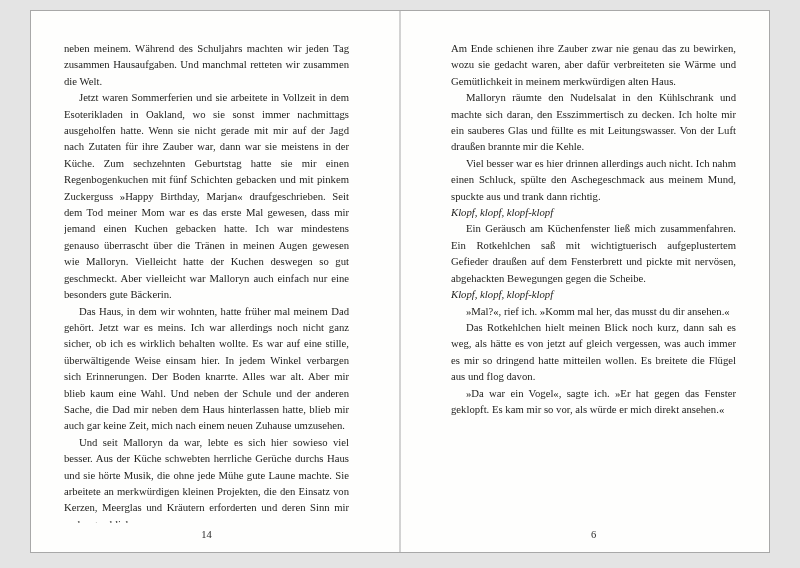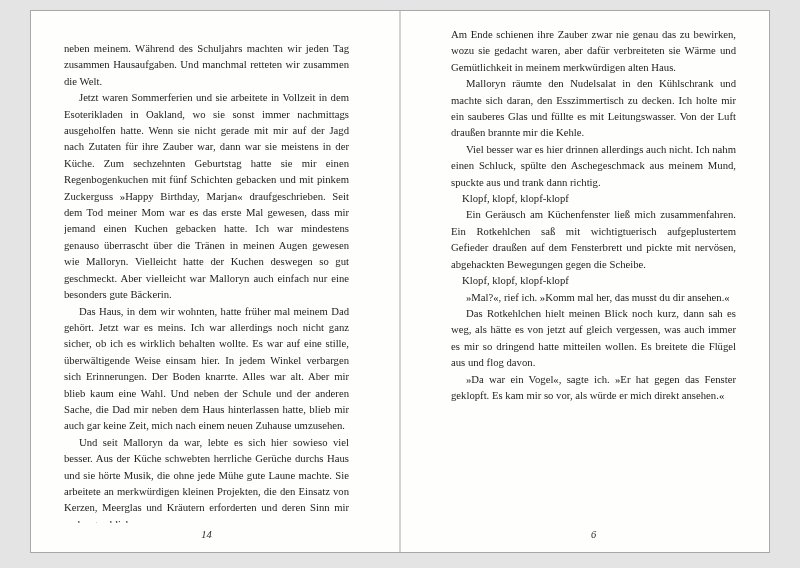--- a/index.html
+++ b/index.html
@@ -29,21 +29,21 @@
   }
   .page {
     flex: 1 1 0;
     box-sizing: border-box;
     display: flex;
     flex-direction: column;
     background: #fefefd;
     min-width: 0;
   }
   .page-left  { padding: 29px 50px 8px 33px; }
-  .page-right { padding: 15px 33px 8px 50px; }
+  .page-right { padding: 29px 33px 8px 50px; }
   .gutter {
     width: 2px;
     flex: 0 0 2px;
     background: linear-gradient(to right, #e6e6e6, #bfbfbf, #e6e6e6);
   }
   .text-block {
     flex: 1 1 auto;
     overflow: hidden;
     font-size: 10.7px;
     line-height: 16.4px;
@@ -52,30 +52,29 @@
     hyphens: auto;
     -webkit-hyphens: auto;
   }
   .para {
     margin: 0;
     text-indent: 1.4em;
   }
   .para.no-indent { text-indent: 0; }
   .para.sound {
     text-indent: 0;
-    margin-left: 11px;
+    font-style: italic;
   }
   .page-number {
     flex: 0 0 auto;
     margin-top: auto;
     text-align: center;
     font-size: 10.5px;
     color: #2a2a2a;
     padding: 6px 0 4px 0;
-    font-style: italic;
   }
 </style>
 </head>
 <body>
 
 <div class="stage">
   <div class="spread">
 
     <section class="page page-left">
       <div class="text-block" lang="de">

